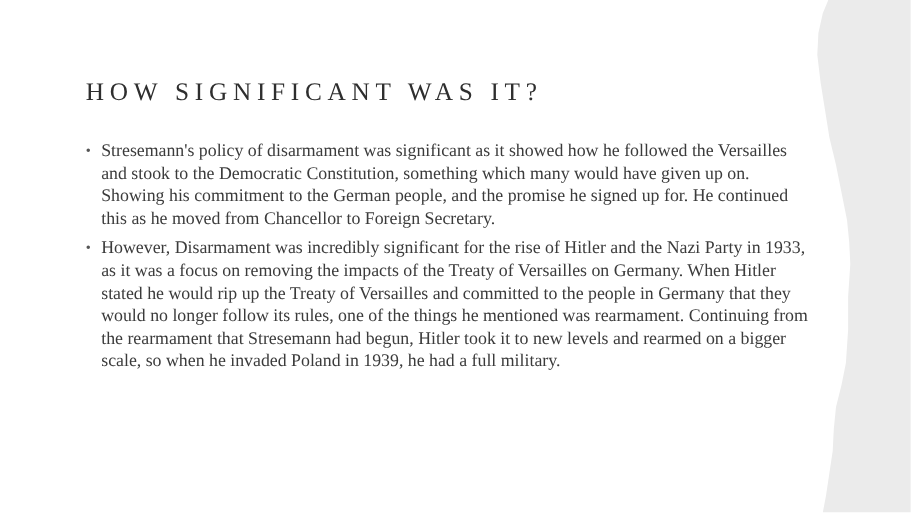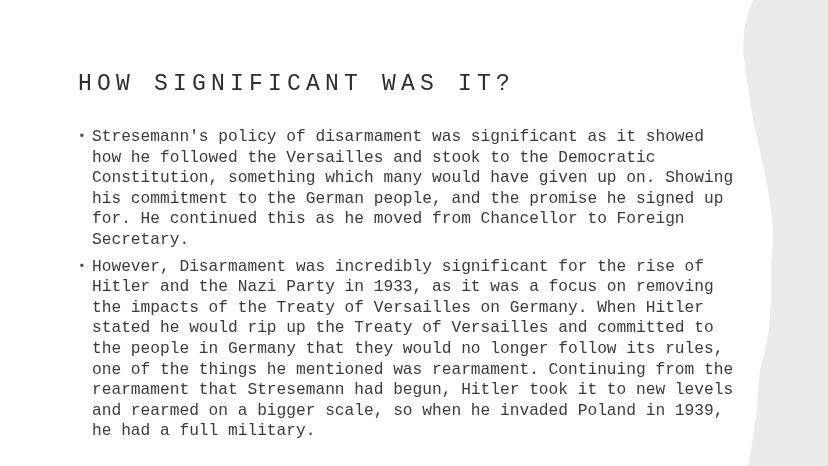--- a/index.html
+++ b/index.html
@@ -2,21 +2,21 @@
 <html><head>
   <meta charset="utf-8">
   <style>
     html, body { margin: 0; padding: 0; }
     body {
       width: 828px; height: 466px; overflow: hidden;
       background: #ffffff; position: relative;
       font-family: "Liberation Serif", "DejaVu Serif", serif;
       color: #3a3a3a;
     }
-    .slide { position: absolute; left: 0; top: 0; width: 828px; height: 466px; font-family: Liberation Mono, monospace; }
+    .slide { position: absolute; left: 0; top: 0; width: 828px; height: 466px; }
     .torn-edge { position: absolute; left: 0; top: 0; width: 828px; height: 466px; }
     .title {
       position: absolute; left: 78px; top: 71px;
       font-size: 23px; letter-spacing: 5.2px; font-weight: normal;
       color: #2e2e2e; margin: 0; white-space: nowrap;
       text-transform: uppercase;
     }
     .body-list {
       position: absolute; left: 78px; top: 127px; width: 660px;
       margin: 0; padding: 0; list-style: none;

